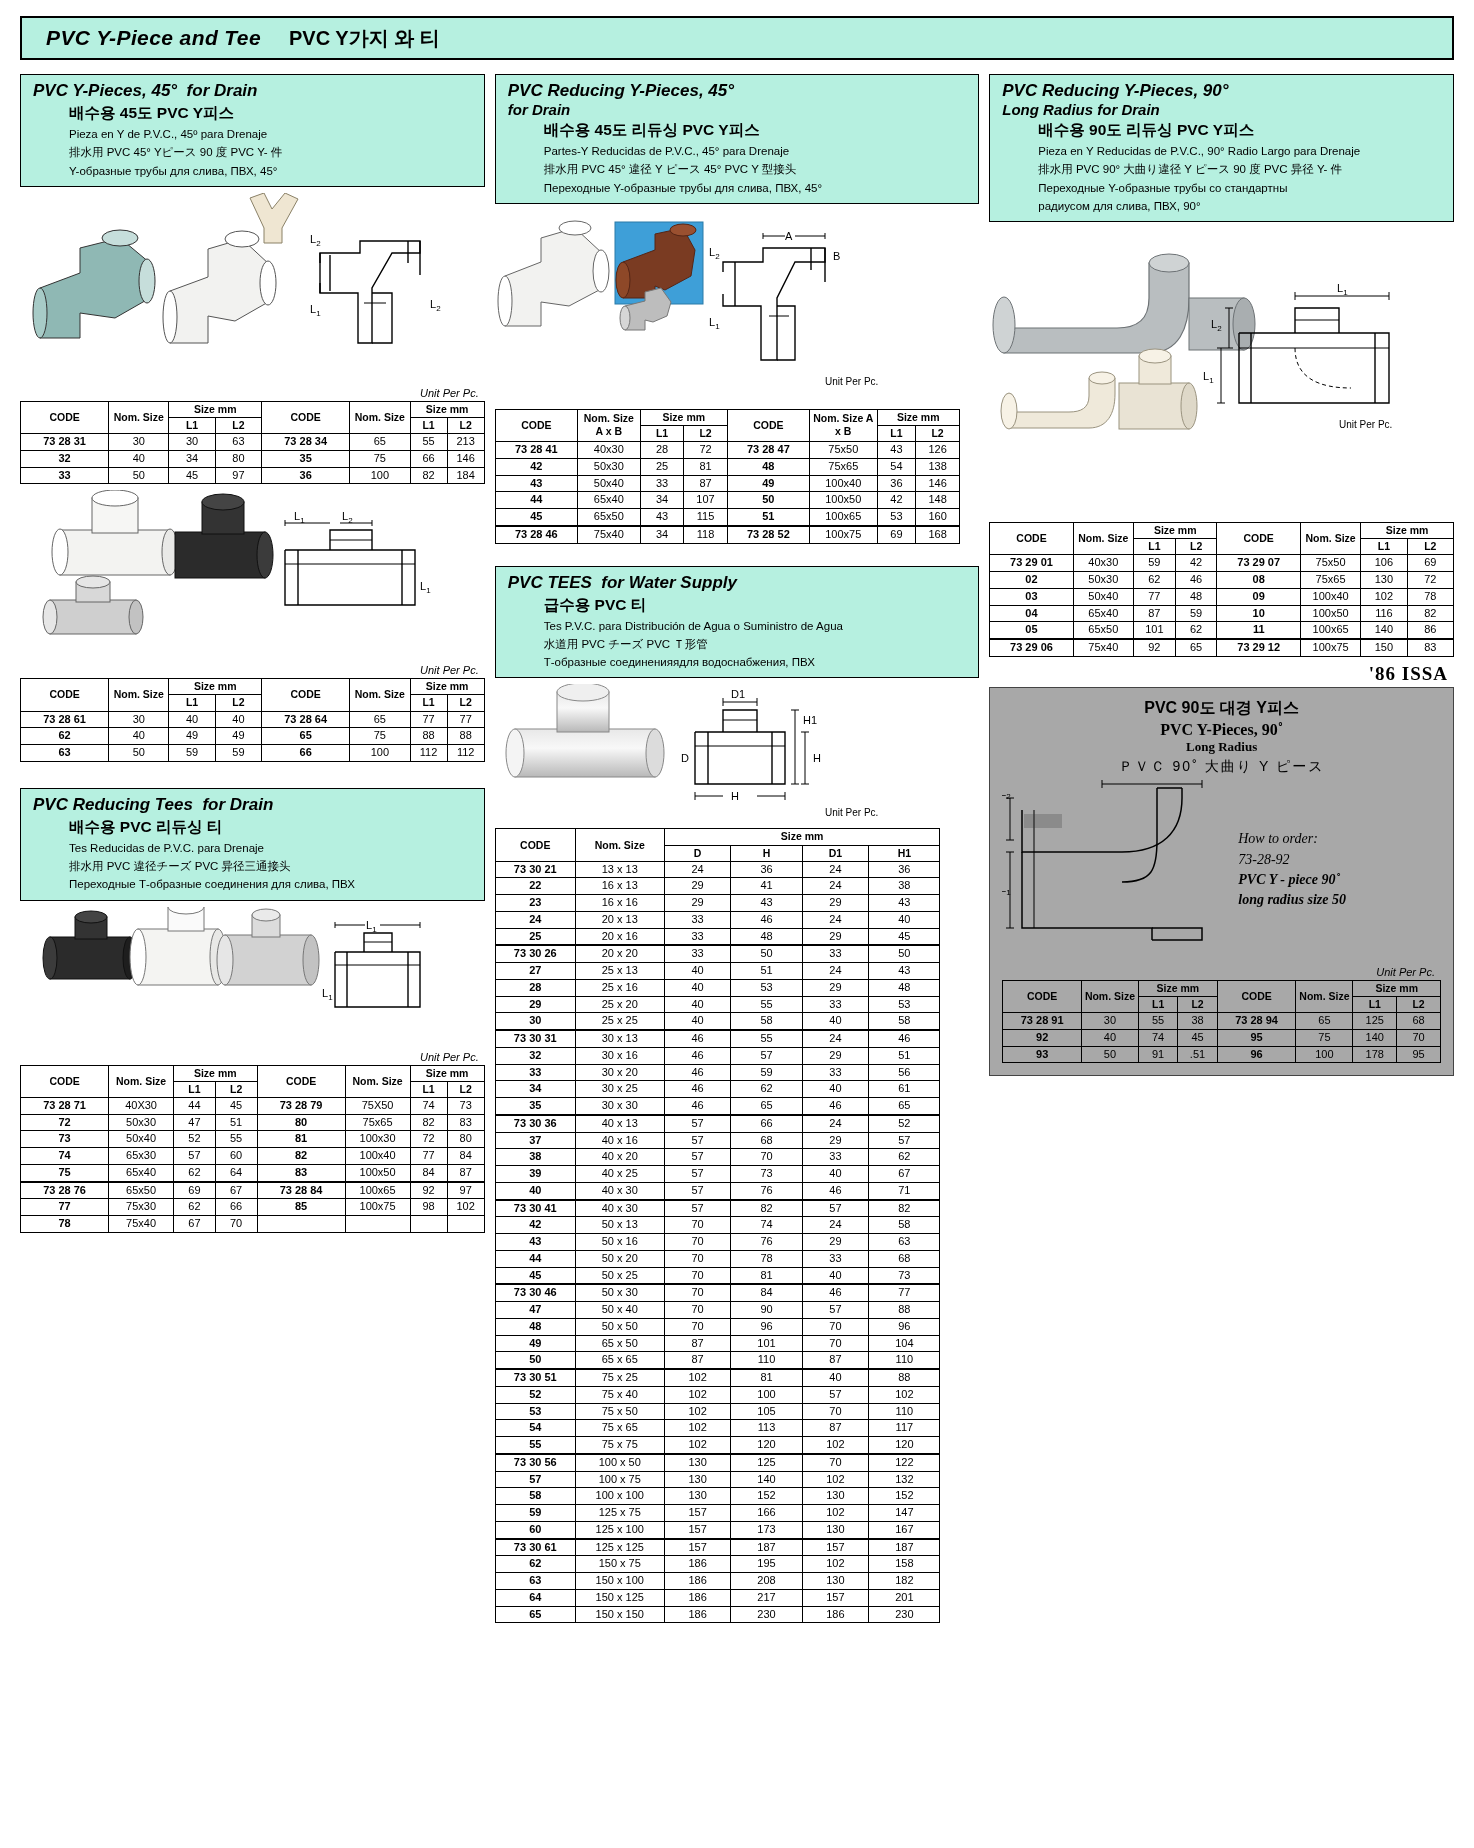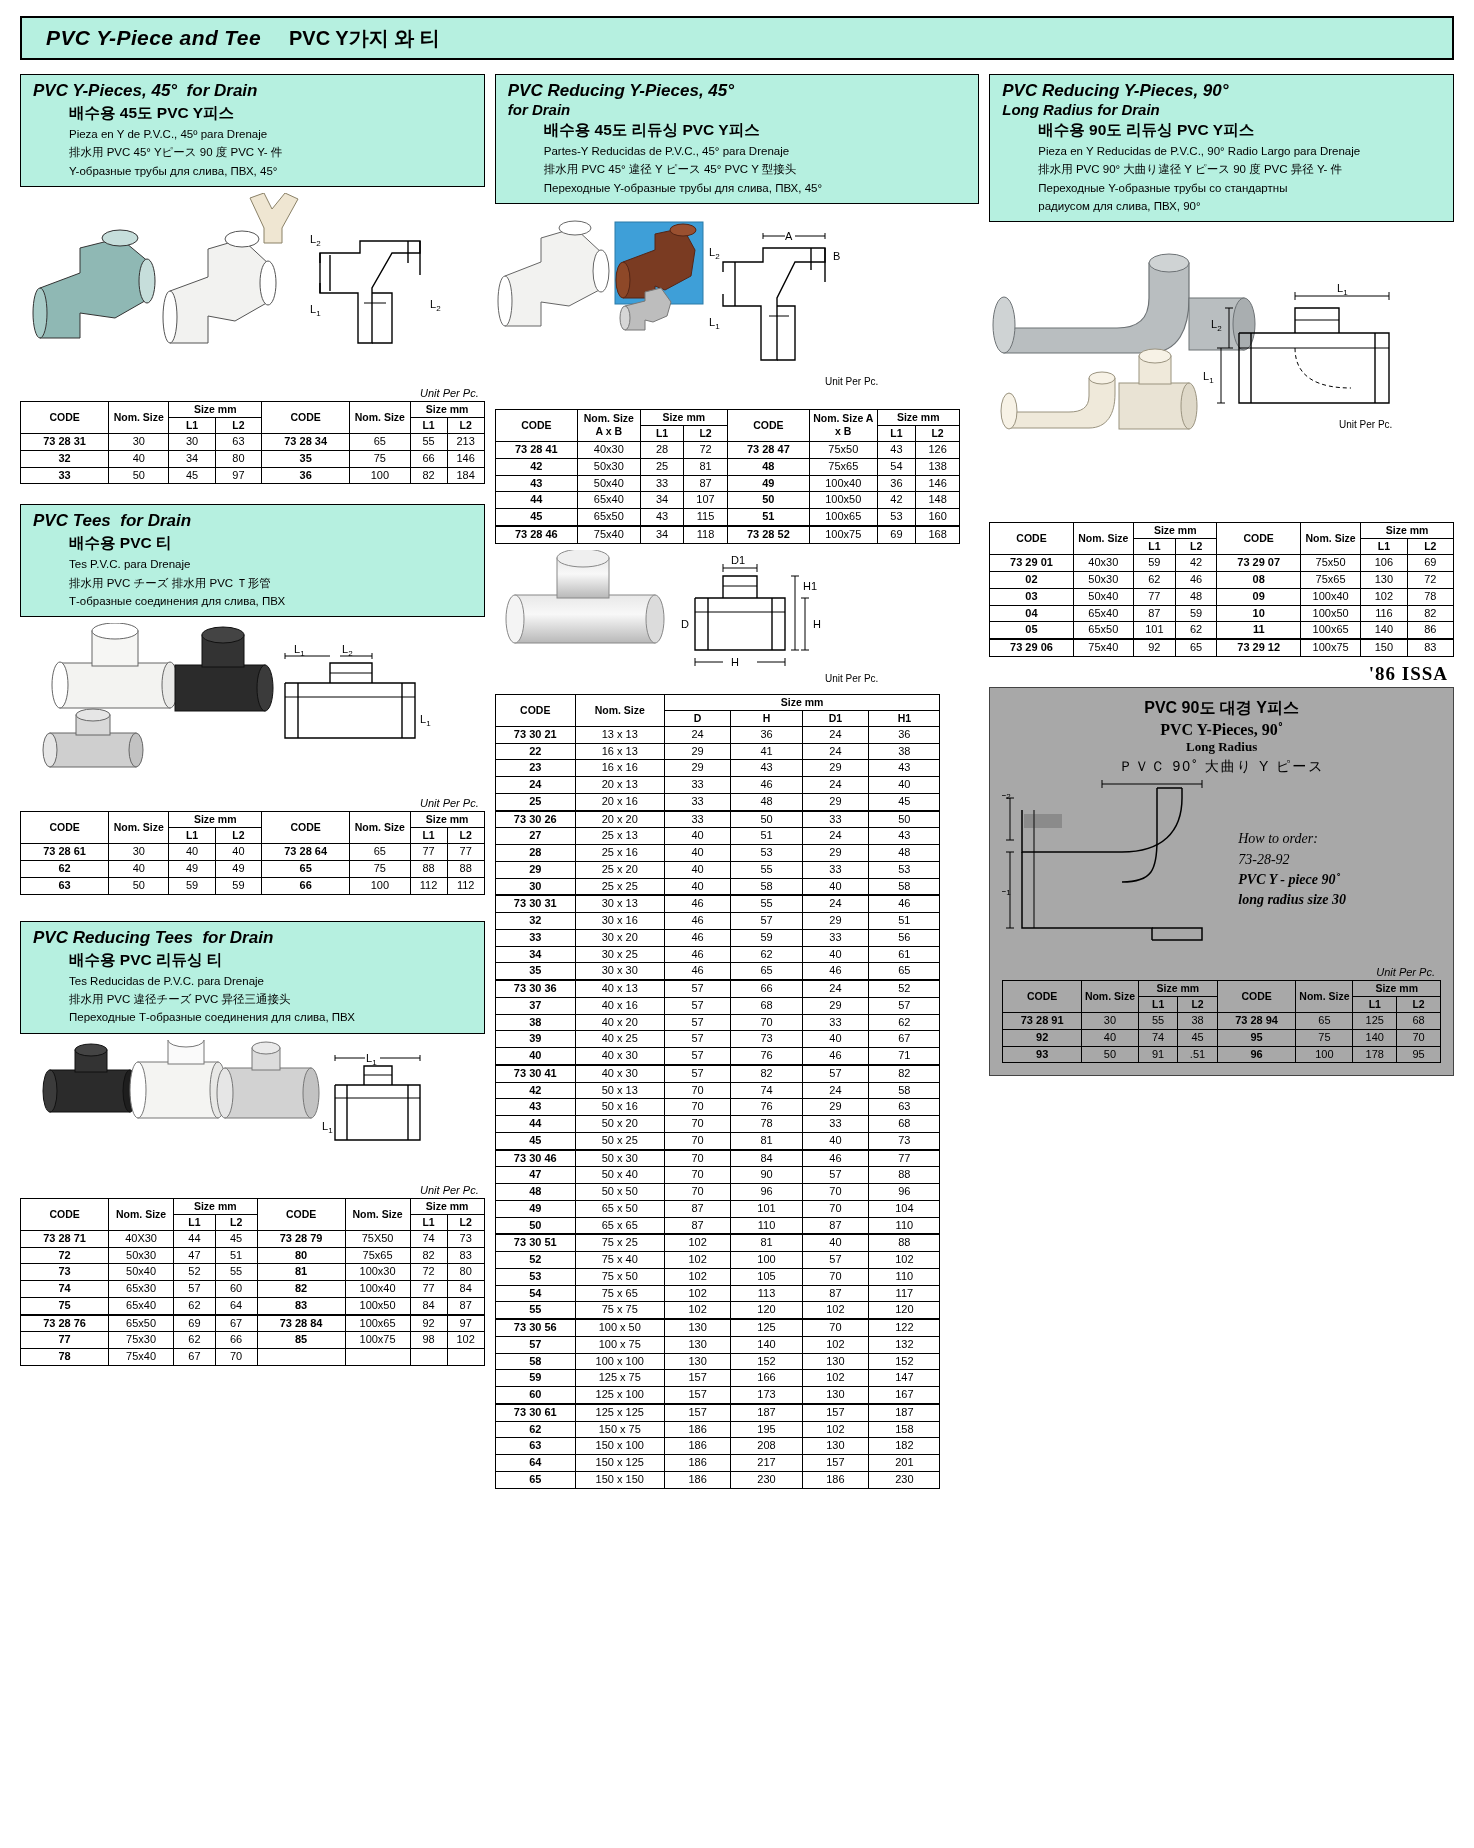--- a/index.html
+++ b/index.html
@@ -198,28 +198,20 @@
           <td>45</td>
           <td>97</td>
           <td class="code">36</td>
           <td>100</td>
           <td>82</td>
           <td>184</td>
         </tr>
       </tbody>
         </table>
 
-      <div class="titlebox" style="margin-top:20px">
-        <div class="en"><span>PVC Tees</span>
-          &nbsp;<span>for Drain</span></div>
-        <div class="kr">배수용 PVC 티</div>
-        <div class="sm">Tes P.V.C. para Drenaje</div>
-        <div class="sm jp">排水用 PVC  チーズ     排水用 PVC Ｔ形管</div>
-        <div class="sm">Т-образные соединения для слива, ПВХ</div>
-      </div>
 
       <div class="figs">
         <svg width="450" height="170" viewBox="0 0 450 170">
 
           <g>
             <rect x="40" y="40" width="110" height="45" fill="#f3f3f1" stroke="#666"></rect>
             <rect x="72" y="8" width="46" height="35" fill="#f6f6f4" stroke="#666"></rect>
             <ellipse cx="95" cy="8" rx="23" ry="8" fill="#fff" stroke="#666"></ellipse>
             <ellipse cx="40" cy="62" rx="8" ry="23" fill="#fff" stroke="#666"></ellipse>
             <ellipse cx="150" cy="62" rx="8" ry="23" fill="#e9e9e7" stroke="#666"></ellipse>
@@ -610,20 +602,28 @@
           <td>34</td>
           <td>118</td>
           <td class="code">73 28 52</td>
           <td>100x75</td>
           <td>69</td>
           <td>168</td>
         </tr>
       </tbody>
         </table>
 
+      <div class="titlebox" style="margin-top:22px">
+        <div class="en"><span>PVC TEES</span>
+          &nbsp;<span>for Water Supply</span></div>
+        <div class="kr">급수용 PVC 티</div>
+        <div class="sm">Tes P.V.C. para Distribución de Agua o Suministro de Agua</div>
+        <div class="sm jp">水道用 PVC チーズ     PVC Ｔ形管</div>
+        <div class="sm">Т-образные соединенияядля водоснабжения, ПВХ</div>
+      </div>
 
       <div class="figs">
         <svg width="470" height="140" viewBox="0 0 470 140">
           <defs>
             <linearGradient id="gsteel" x1="0" y1="0" x2="0" y2="1">
               <stop offset="0%" stop-color="#e8e8e8"></stop>
               <stop offset="40%" stop-color="#f8f8f8"></stop>
               <stop offset="100%" stop-color="#b8b8b8"></stop>
             </linearGradient>
           </defs>
@@ -1229,21 +1229,21 @@
             </g>
             <text x="140" y="0" font-size="11" dy="0">L1</text>
             <text x="-2" y="16" font-size="11">L<tspan font-size="8" dy="3">2</tspan></text>
             <text x="-2" y="112" font-size="11">L<tspan font-size="8" dy="3">1</tspan></text>
           </svg>
 
           <div style="margin-left:6px;">
             <div class="howto">How to order:</div>
             <div class="howto">73-28-92</div>
             <div class="howto" style="font-weight:bold">PVC Y - piece 90˚</div>
-            <div class="howto" style="font-weight:bold">long radius size 30</div>
+            <div class="howto" style="font-weight:bold">long radius size 50</div>
           </div>
         </div>
 
         <div class="unitper" style="margin-top:6px">Unit Per Pc.</div>
         <table class="spec">
           <colgroup>
               <col style="width:18%">
               <col style="width:13%">
               <col style="width:9%">
               <col style="width:9%">

